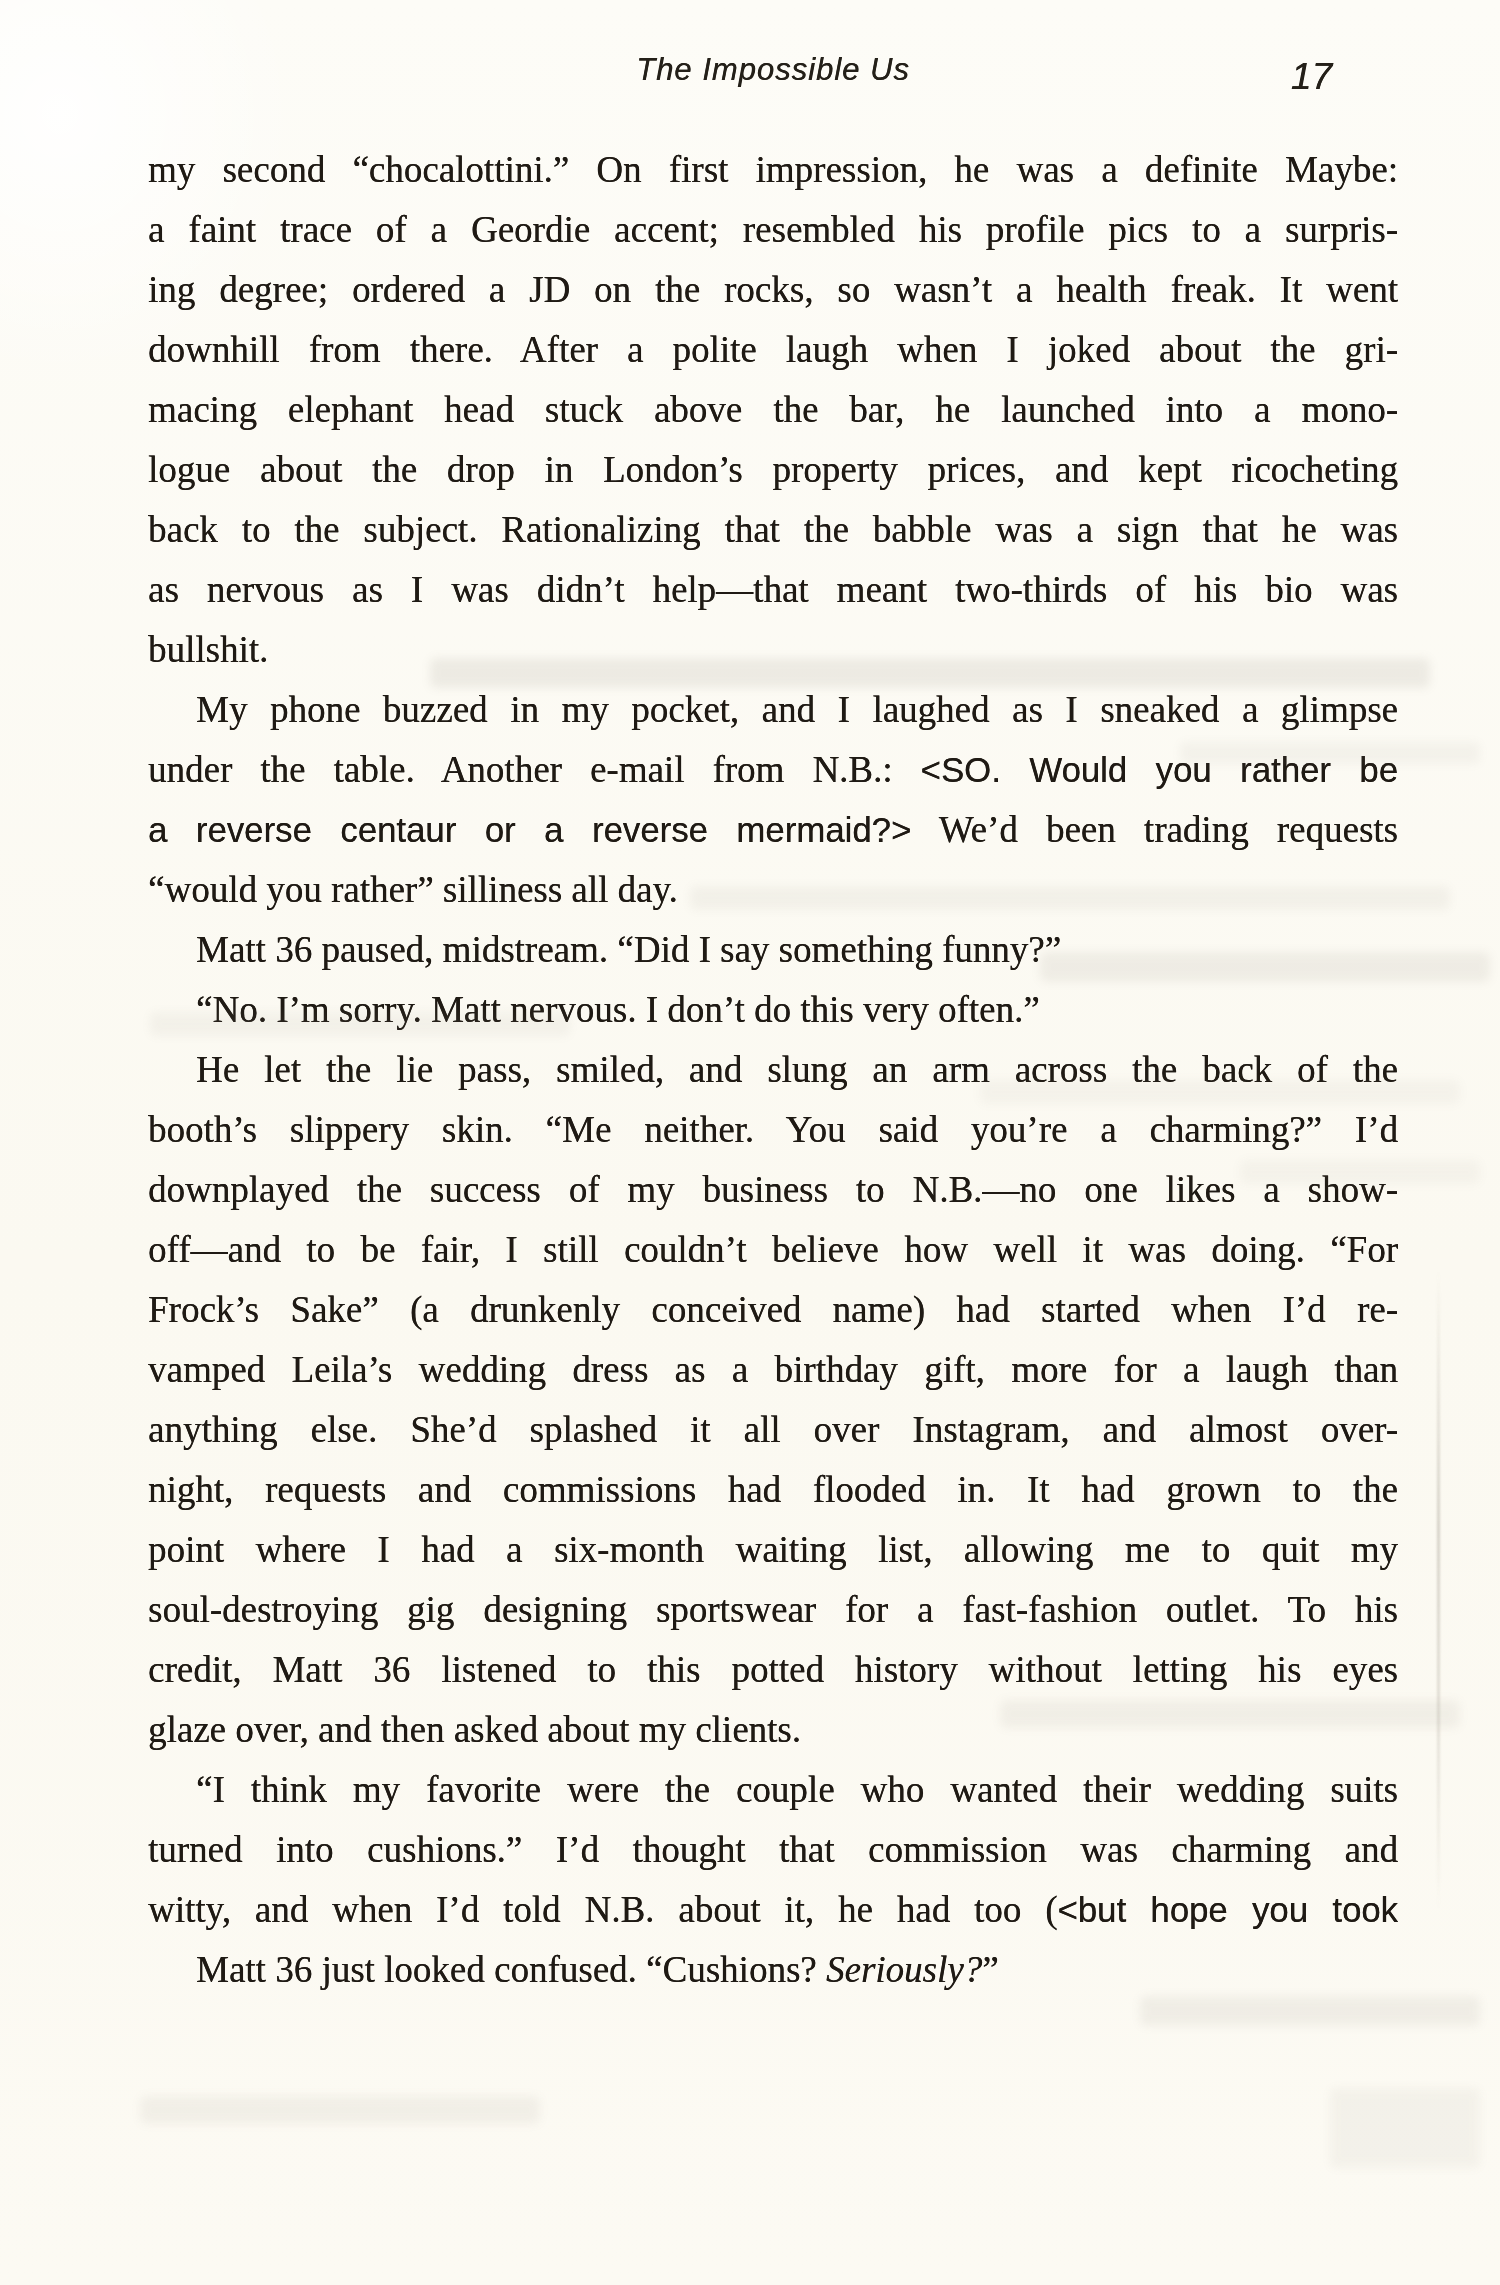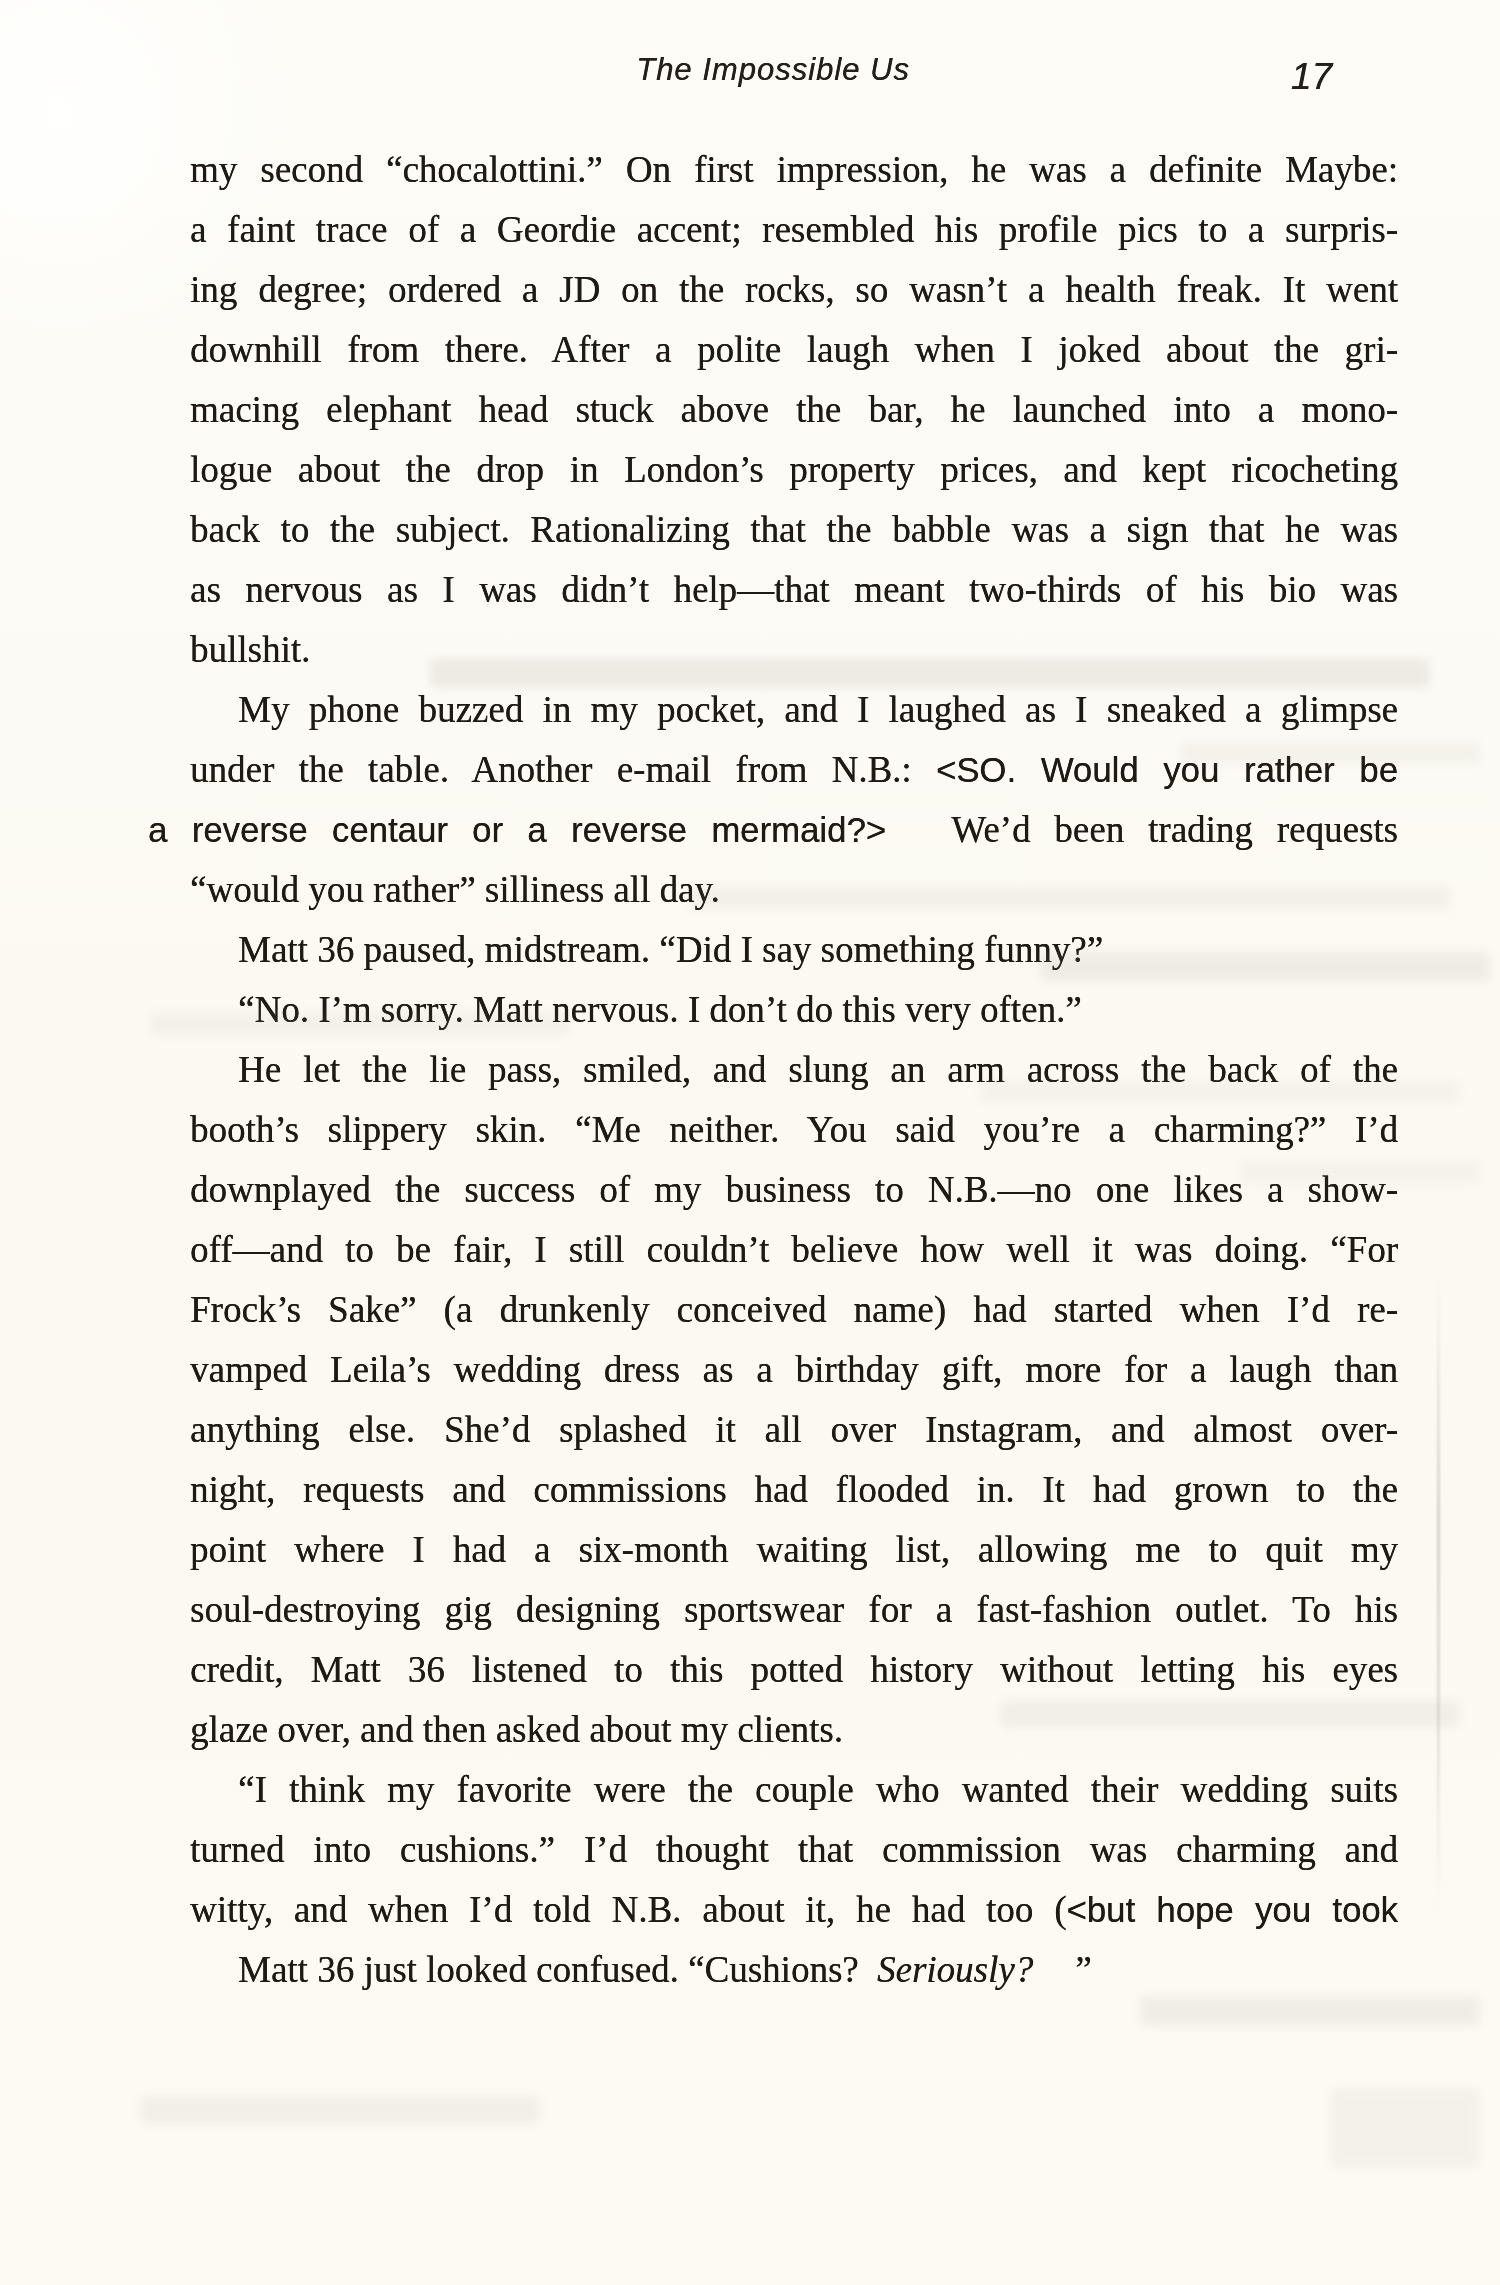--- a/index.html
+++ b/index.html
@@ -54,23 +54,23 @@
     white-space: pre-wrap;
     text-shadow: 0.25px 0 0 #1f1a14;
   }
   .line.justify {
     text-align: justify;
     text-align-last: justify;
   }
   .line.indent {
     padding-left: 48px;
   }
-  .seg-serif  { font-family: "Liberation Serif", serif; margin-left: 42px; }
+  .seg-serif  { font-family: "Liberation Serif", serif; }
   .seg-sans   { font-family: "Liberation Sans", sans-serif; font-size: 0.94em; }
-  .seg-italic { font-family: "Liberation Serif", serif; font-style: italic; margin-left: 9px; }
+  .seg-italic { font-family: "Liberation Serif", serif; font-style: italic; }
   
   .ghost {
     position: absolute;
     background: #8e867a;
     filter: blur(5px);
     border-radius: 6px;
     pointer-events: none;
   }
   .g1  { left: 430px;  top: 658px;  width: 1000px; height: 30px; opacity: 0.13; }
   .g2  { left: 690px;  top: 886px;  width: 760px;  height: 24px; opacity: 0.08; }

